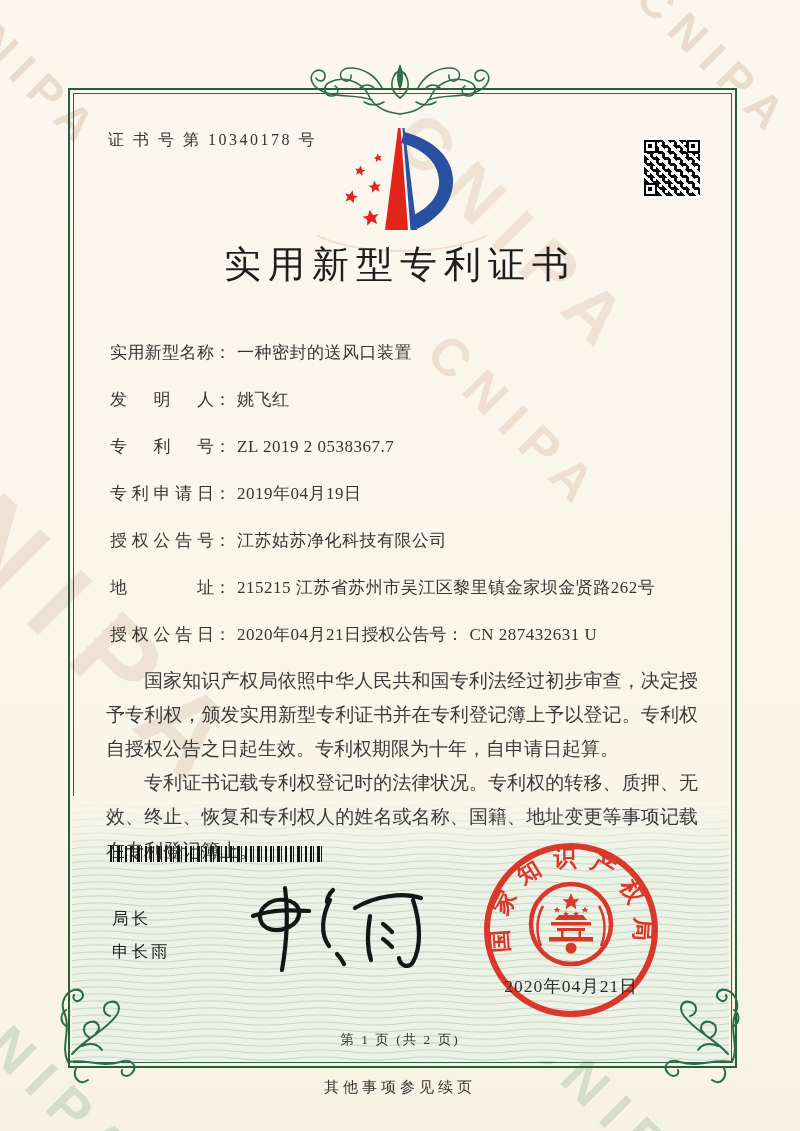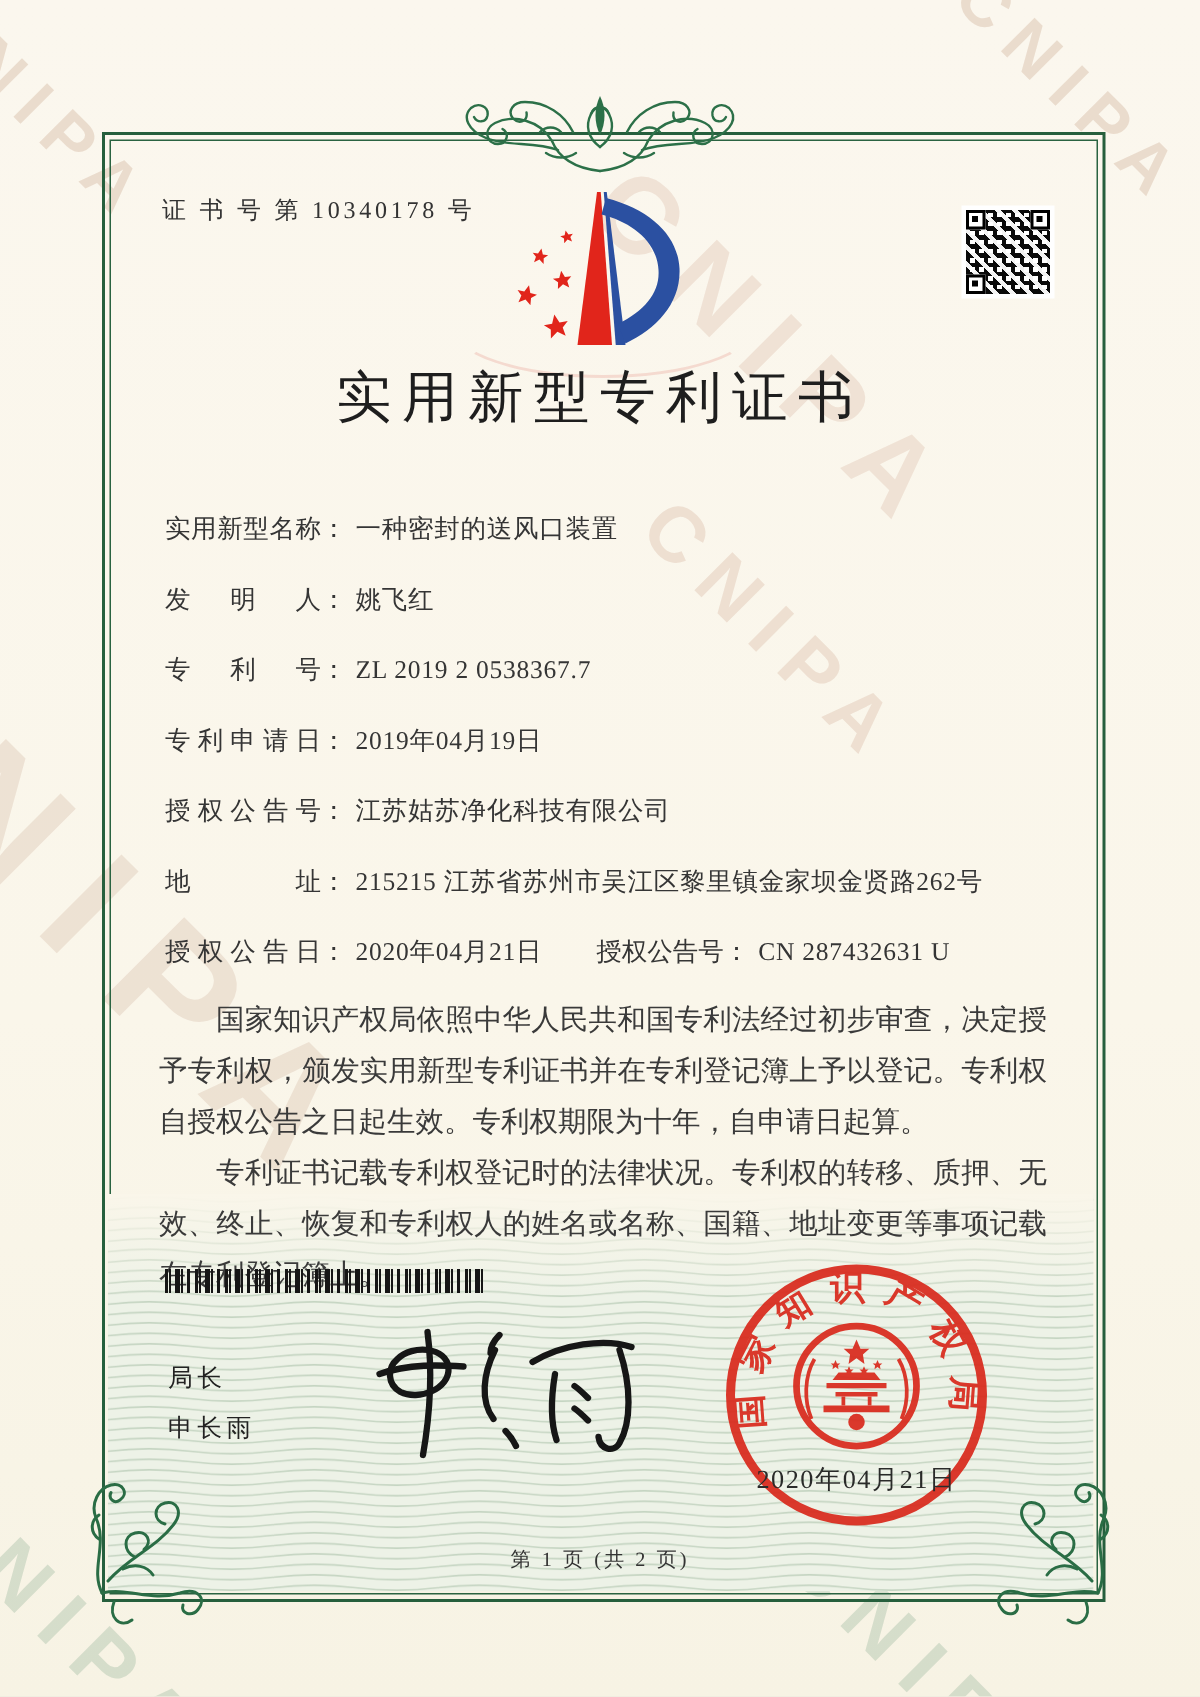--- a/index.html
+++ b/index.html
@@ -46,21 +46,21 @@
   .finder{position:absolute;width:13px;height:13px;border:2.5px solid #000;background:#fff;box-sizing:border-box;}
   .finder::after{content:"";position:absolute;left:2px;top:2px;width:4px;height:4px;background:#000;}
   .f-tl{left:0;top:0;} .f-tr{right:0;top:0;} .f-bl{left:0;bottom:0;}
   .title{position:absolute;left:0;top:240px;width:100%;text-align:center;
          font-size:37px;font-weight:400;letter-spacing:7px;color:#1e1e1e;}
   
   .field{position:absolute;left:110px;font-size:17px;white-space:nowrap;color:#353535;}
   .flabel{display:inline-block;width:104px;text-align:justify;text-align-last:justify;vertical-align:bottom;}
   .fcolon{display:inline-block;margin-right:6px;}
   .fvalue{letter-spacing:.5px;}
-  .pair2{margin-left:36px;}
+  .pair2{}
   .r1{top:341px;} .r2{top:388px;} .r3{top:435px;} .r4{top:482px;}
   .r5{top:529px;} .r6{top:576px;} .r7{top:623px;}
   
   .body-text{position:absolute;left:106px;top:652px;width:592px;font-size:19px;
              line-height:34px;text-align:justify;color:#3a3a3a;margin-top:12px;}
   .body-text p{margin:0;text-indent:2em;}
   
   .barcode{position:absolute;left:110px;top:846px;width:212px;height:16px;
      background:repeating-linear-gradient(90deg,#161616 0 2px,transparent 2px 3px,
        #161616 3px 4px,transparent 4px 7px,#161616 7px 10px,transparent 10px 11px,
@@ -245,14 +245,15 @@
       <rect x="7.5" y="7" width="2.5" height="6"></rect>
       <rect x="-22" y="13" width="44" height="4.5"></rect>
       <circle cx="0" cy="24" r="5.5"></circle>
       <path d="M-30,22 C-35,10 -35,-6 -28,-18" fill="none" stroke="#d92a1d" stroke-width="2.5"></path>
       <path d="M30,22 C35,10 35,-6 28,-18" fill="none" stroke="#d92a1d" stroke-width="2.5"></path>
     </g>
     <text x="95" y="156" text-anchor="middle" font-size="17.5" fill="#1c1c1c" font-family="Liberation Serif, DejaVu Serif, serif" letter-spacing="1">2020年04月21日</text>
   </svg>
 
   <div class="page-num">第 1 页 (共 2 页)</div>
+  <div class="cont-note">其他事项参见续页</div>
 
 </div>
 
 </body></html>

